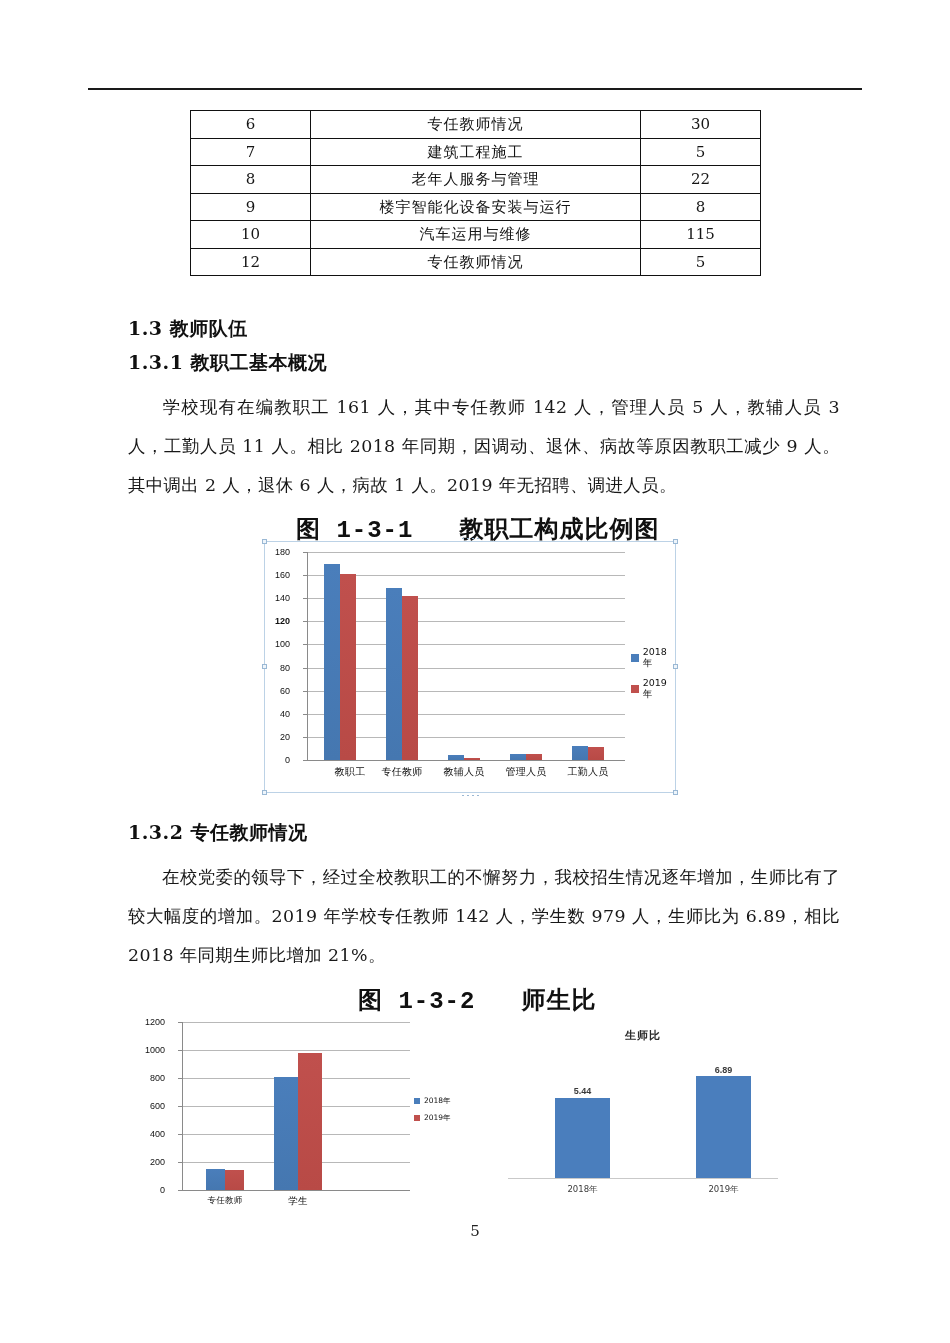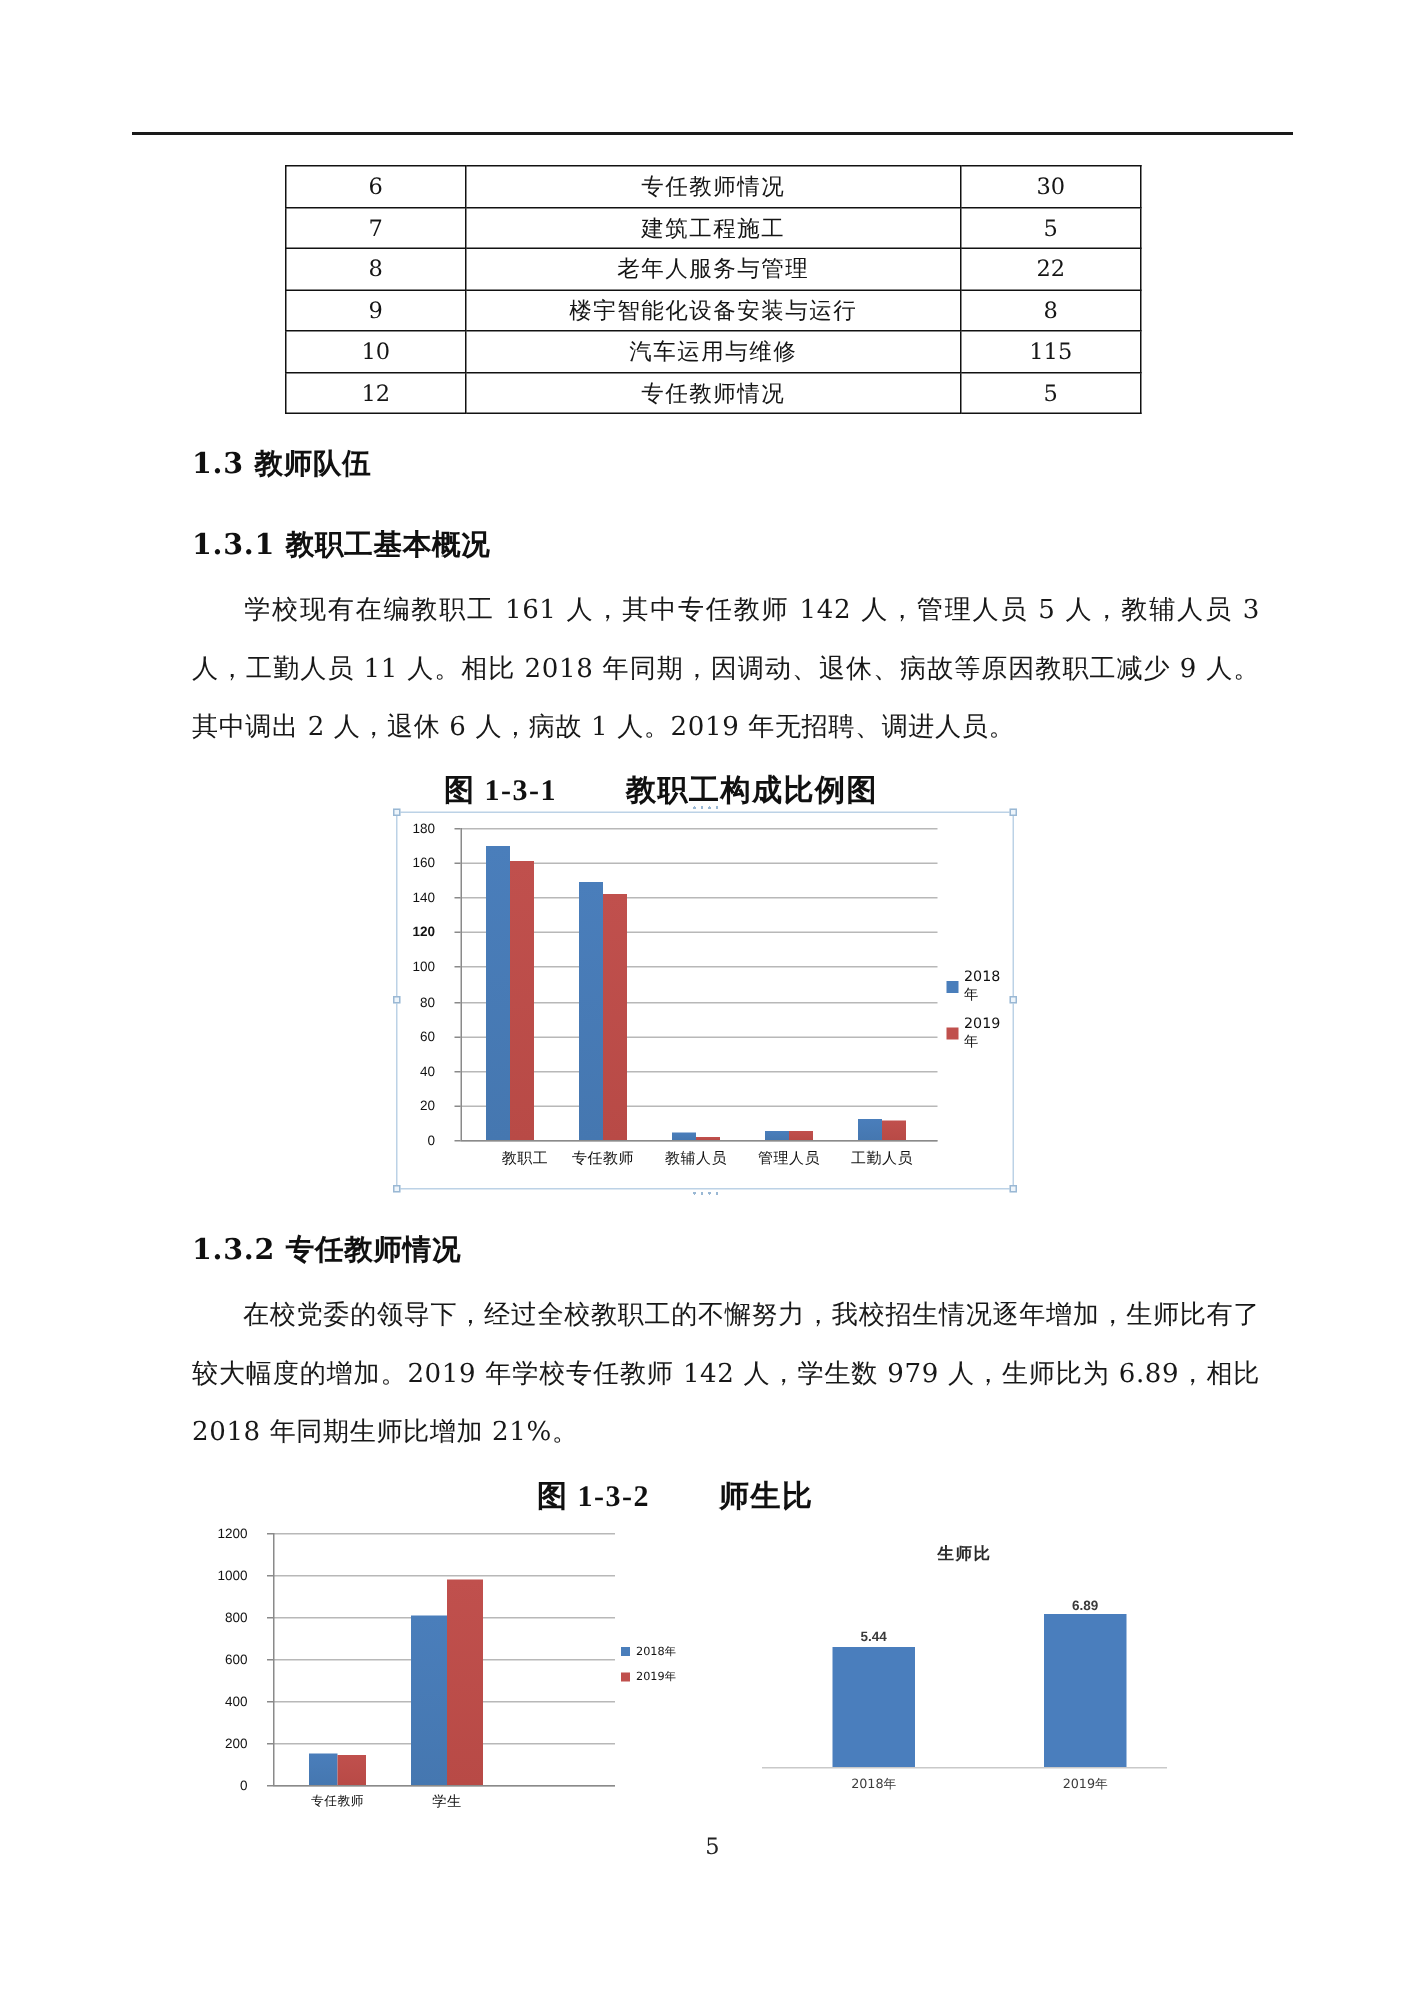--- a/index.html
+++ b/index.html
@@ -56,23 +56,23 @@
     font-size:17.4px; line-height:39px;
     text-align:justify; text-justify:inter-ideograph;
     letter-spacing:0.4px;
     color:#181818;
     font-family:"DejaVu Serif","Liberation Serif",serif;
   }
   .para .ind { display:inline-block; width:34px; }
 
   .figcap {
     position:absolute;
-    font-weight:bold; font-size:20px; letter-spacing:1px;
+    font-weight:bold; font-size:24px; letter-spacing:1px;
     color:#101010;
-    font-family:Liberation Serif, serif;
+    font-family:Liberation Mono, monospace;
   }
   .figcap .gap { display:inline-block; width:46px; }
 
   
   .chart1 {
     position:absolute; left:264px; top:541px;
     width:412px; height:252px;
     background:#fff;
     border:1px solid #bcd2e6;
     outline:0;
@@ -186,21 +186,21 @@
         </tr>
         <tr>
           <td class="c-no">12</td>
           <td class="c-nm">专任教师情况</td>
           <td class="c-ct">5</td>
         </tr>
       </tbody>
     </table>
   </div>
 
-  <div class="h2" style="top:296px;">1.3 教师队伍</div>
+  <div class="h2" style="top:316px;">1.3 教师队伍</div>
   <div class="h2" style="top:350px;">1.3.1 教职工基本概况</div>
 
   <div class="para" style="top:388px;">
     <span class="ind"></span><span>学校现有在编教职工 161 人，其中专任教师 142 人，管理人员 5 人，教辅人员 3 人，工勤人员 11 人。相比 2018 年同期，因调动、退休、病故等原因教职工减少 9 人。其中调出 2 人，退休 6 人，病故 1 人。2019 年无招聘、调进人员。</span>
   </div>
 
   <div class="figcap" style="left:296px; top:513px;">
     <span>图 1-3-1</span><span class="gap"></span><span>教职工构成比例图</span>
   </div>
 

